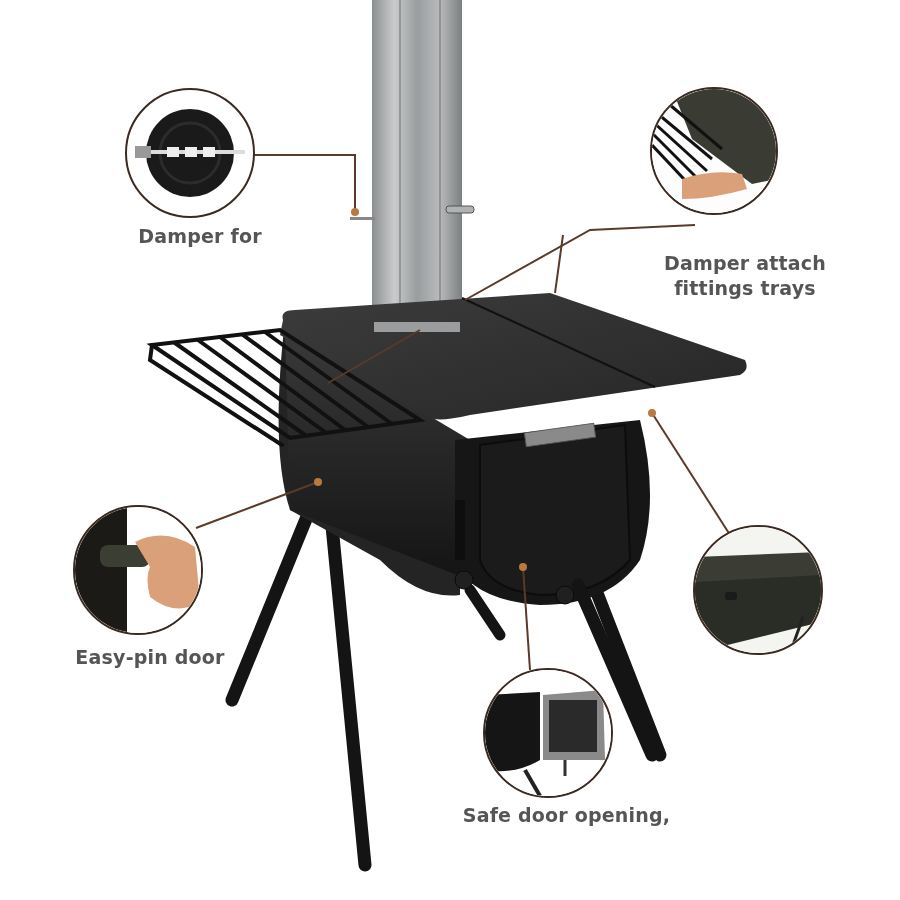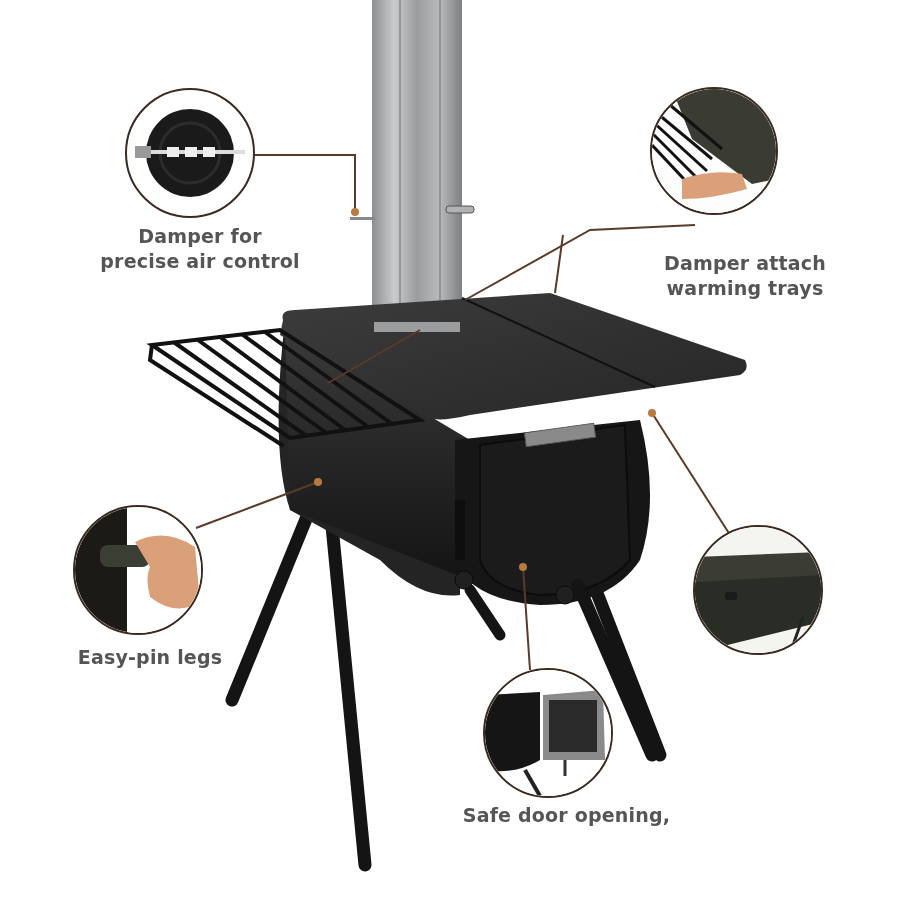--- a/index.html
+++ b/index.html
@@ -151,28 +151,27 @@
       <path d="M 0 25 L 55 22 L 55 90 Q 30 105 0 100 Z" fill="#151515"></path>
       <path d="M 58 25 L 118 20 L 120 90 L 58 90 Z" fill="#8a8a8a"></path>
       <rect x="64" y="30" width="48" height="52" fill="#2a2a2a"></rect>
       <line x1="80" y1="90" x2="80" y2="106" stroke="#333" stroke-width="3"></line>
       <line x1="40" y1="100" x2="55" y2="126" stroke="#222" stroke-width="4"></line>
     </svg>
   </div>
 
   <div class="callout-label" style="left:95px;top:224px;width:210px;">
     <span>Damper for</span>
-    <span>precise air control</span>
   </div>
   <div class="callout-label" style="left:655px;top:251px;width:180px;">
     <span>Damper attach</span>
-    <span>warming trays</span>
+    <span>fittings trays</span>
   </div>
   <div class="callout-label" style="left:65px;top:645px;width:170px;">
-    <span>Easy-pin legs</span>
+    <span>Easy-pin door</span>
   </div>
   <div class="callout-label" style="left:665px;top:662px;width:185px;">
   </div>
   <div class="callout-label" style="left:435px;top:803px;width:215px;margin-left:24px;">
     <span>Safe door opening,</span>
   </div>
 
 </div>
 
 </body></html>

